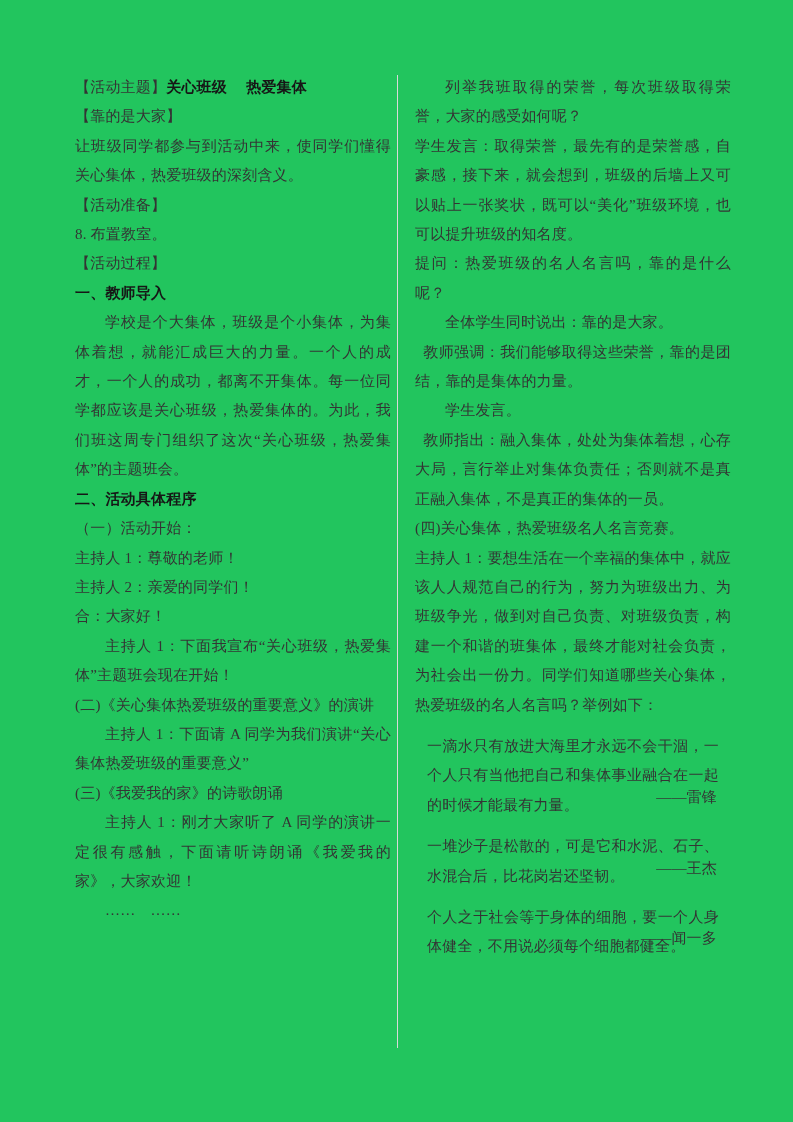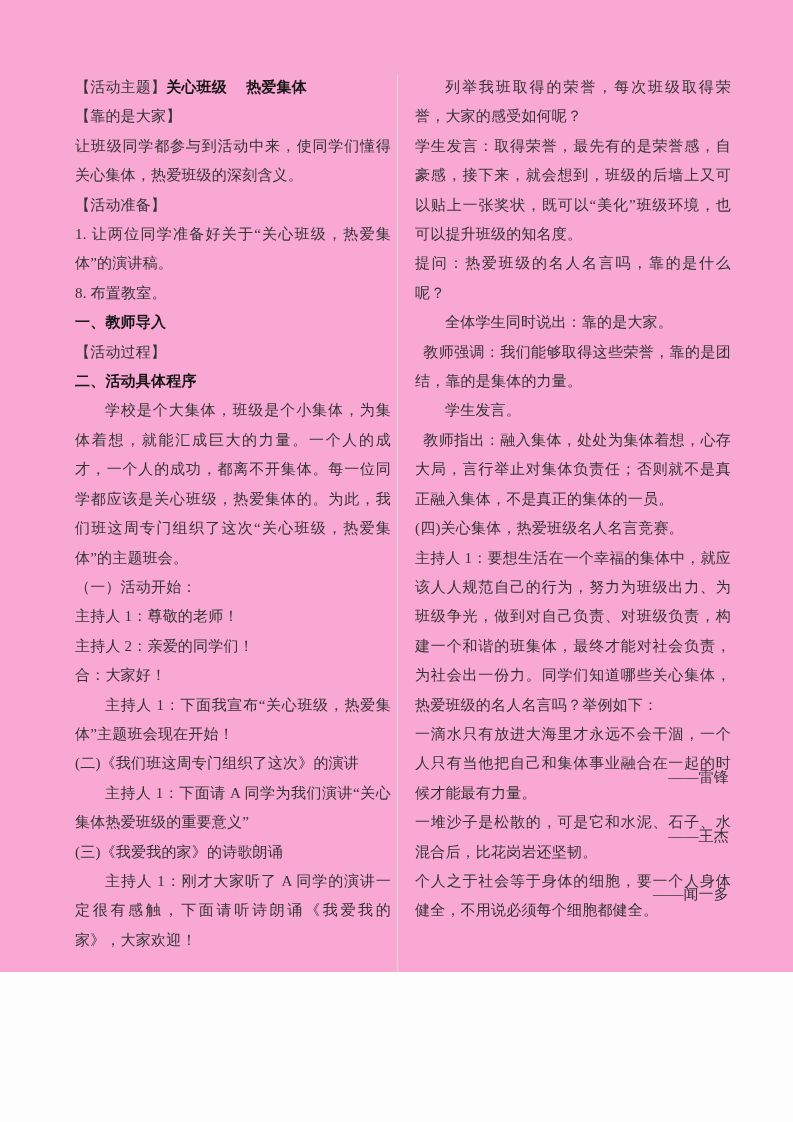--- a/index.html
+++ b/index.html
@@ -3,22 +3,22 @@
 <meta charset="utf-8">
 <style>
   html, body {
     margin: 0;
     padding: 0;
     background: #fdfdfd;
   }
   .page {
     position: relative;
     width: 793px;
-    height: 972px;
-    background: #f9a8d4;
+    height: 1122px;
+    background: #22c55e;
     font-family: "Liberation Serif", "DejaVu Serif", serif;
     color: #343434;
     overflow: hidden;
   }
   .column {
     position: absolute;
     top: 73px;
     width: 316px;
     font-size: 15px;
     line-height: 29.4px;
@@ -44,53 +44,52 @@
     color: #161616;
   }
   .heading-bold {
     font-weight: bold;
     color: #161616;
   }
   .ind2 { text-indent: 2em; }
   .indh { text-indent: 0.55em; }
   p.quote {
     position: relative;
-    margin: 0;
+    margin: 12px;
     padding: 0;
   }
   p.quote .attrib {
     position: absolute;
     right: 2px;
-    bottom: 16px;
+    bottom: 8px;
   }
 </style>
 </head>
 <body>
 
 <div class="page">
 
   <div class="divider"></div>
 
   <div class="column col-left">
     <p class="para"><span>【活动主题】</span><span class="bold">关心班级　 热爱集体</span></p>
     <p class="para">【靠的是大家】</p>
     <p class="para">让班级同学都参与到活动中来，使同学们懂得关心集体，热爱班级的深刻含义。</p>
     <p class="para">【活动准备】</p>
-    <p class="para">1. 让两位同学准备好关于“关心班级，热爱集体”的演讲稿。</p>
     <p class="para">8. 布置教室。</p>
+    <p class="para">【活动过程】</p>
     <p class="para heading-bold">一、教师导入</p>
-    <p class="para">【活动过程】</p>
+    <p class="para ind2">学校是个大集体，班级是个小集体，为集体着想，就能汇成巨大的力量。一个人的成才，一个人的成功，都离不开集体。每一位同学都应该是关心班级，热爱集体的。为此，我们班这周专门组织了这次“关心班级，热爱集体”的主题班会。</p>
     <p class="para heading-bold">二、活动具体程序</p>
-    <p class="para ind2">学校是个大集体，班级是个小集体，为集体着想，就能汇成巨大的力量。一个人的成才，一个人的成功，都离不开集体。每一位同学都应该是关心班级，热爱集体的。为此，我们班这周专门组织了这次“关心班级，热爱集体”的主题班会。</p>
     <p class="para">（一）活动开始：</p>
     <p class="para">主持人 1：尊敬的老师！</p>
     <p class="para">主持人 2：亲爱的同学们！</p>
     <p class="para">合：大家好！</p>
     <p class="para ind2">主持人 1：下面我宣布“关心班级，热爱集体”主题班会现在开始！</p>
-    <p class="para">(二)《我们班这周专门组织了这次》的演讲</p>
+    <p class="para">(二)《关心集体热爱班级的重要意义》的演讲</p>
     <p class="para ind2">主持人 1：下面请 A 同学为我们演讲“关心集体热爱班级的重要意义”</p>
     <p class="para">(三)《我爱我的家》的诗歌朗诵</p>
     <p class="para ind2">主持人 1：刚才大家听了 A 同学的演讲一定很有感触，下面请听诗朗诵《我爱我的家》，大家欢迎！</p>
     <p class="para ind2">……　……</p>
   </div>
 
   <div class="column col-right">
     <p class="para ind2">列举我班取得的荣誉，每次班级取得荣誉，大家的感受如何呢？</p>
     <p class="para">学生发言：取得荣誉，最先有的是荣誉感，自豪感，接下来，就会想到，班级的后墙上又可以贴上一张奖状，既可以“美化”班级环境，也可以提升班级的知名度。</p>
     <p class="para">提问：热爱班级的名人名言吗，靠的是什么呢？</p>

